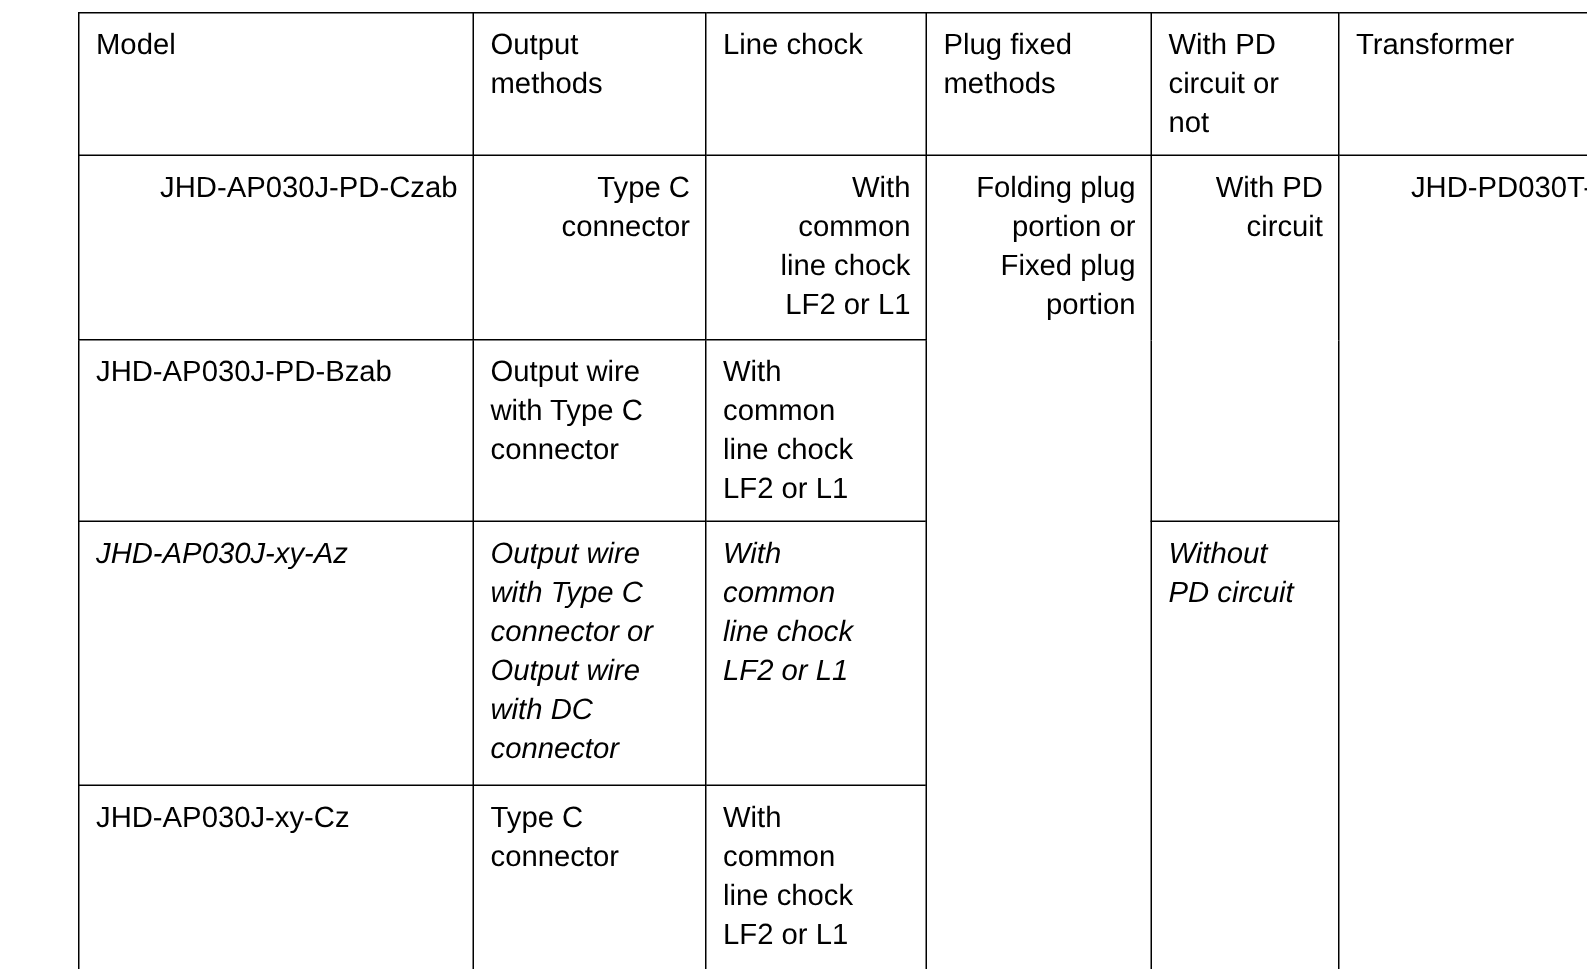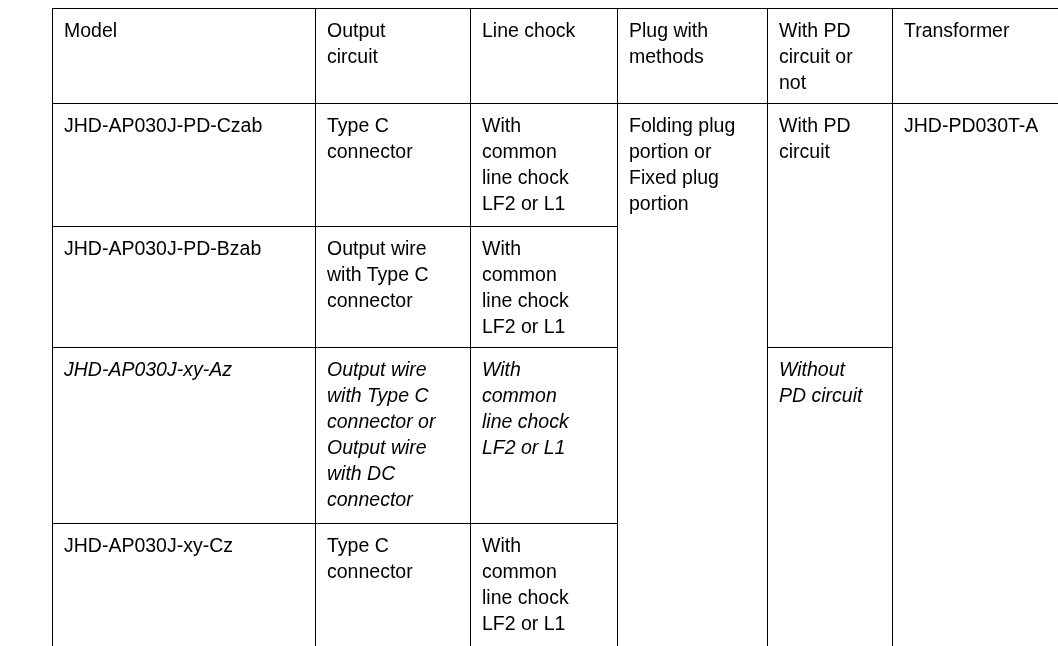--- a/index.html
+++ b/index.html
@@ -36,21 +36,21 @@
     padding: 8px 10px 8px 11px;
     font-size: 19.5px;
     line-height: 26px;
     font-family: "Liberation Sans", sans-serif;
     color: #000000;
     font-weight: normal;
     white-space: pre-line;
     word-wrap: break-word;
   }
   .spec-table tr.header-row td { height: 72px; }
-  .spec-table tr.row-1 td { height: 106px; }
+  .spec-table tr.row-1 td { height: 106px; text-align: right; }
   .spec-table tr.row-2 td { height: 104px; }
   .spec-table tr.row-3 td { height: 159px; font-style: italic; }
   .spec-table tr.row-4 td { height: 108px; }
 
   
   .spec-table tr.row-4 td { border-bottom: 3px solid #000000; }
 
   
   col.c-model       { width: 263px; }
   col.c-output      { width: 155px; }
@@ -71,23 +71,23 @@
       <col class="c-chock">
       <col class="c-plug">
       <col class="c-pd">
       <col class="c-transformer">
     </colgroup>
     <tbody>
 
       <tr class="header-row">
         <td>Model</td>
         <td>Output
-circuit</td>
+methods</td>
         <td>Line chock</td>
-        <td>Plug with
+        <td>Plug fixed
 methods</td>
         <td>With PD
 circuit or
 not</td>
         <td>Transformer</td>
       </tr>
 
       <tr class="row-1">
         <td>JHD-AP030J-PD-Czab</td>
         <td>Type C

